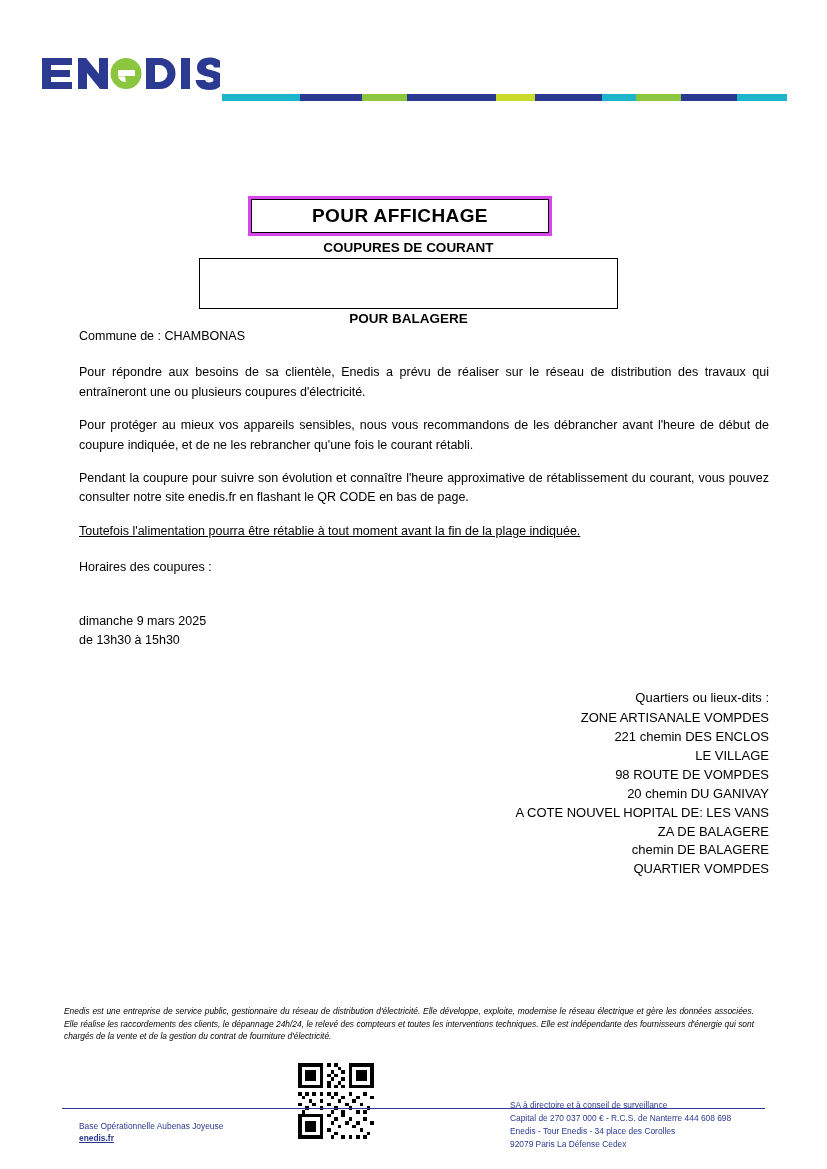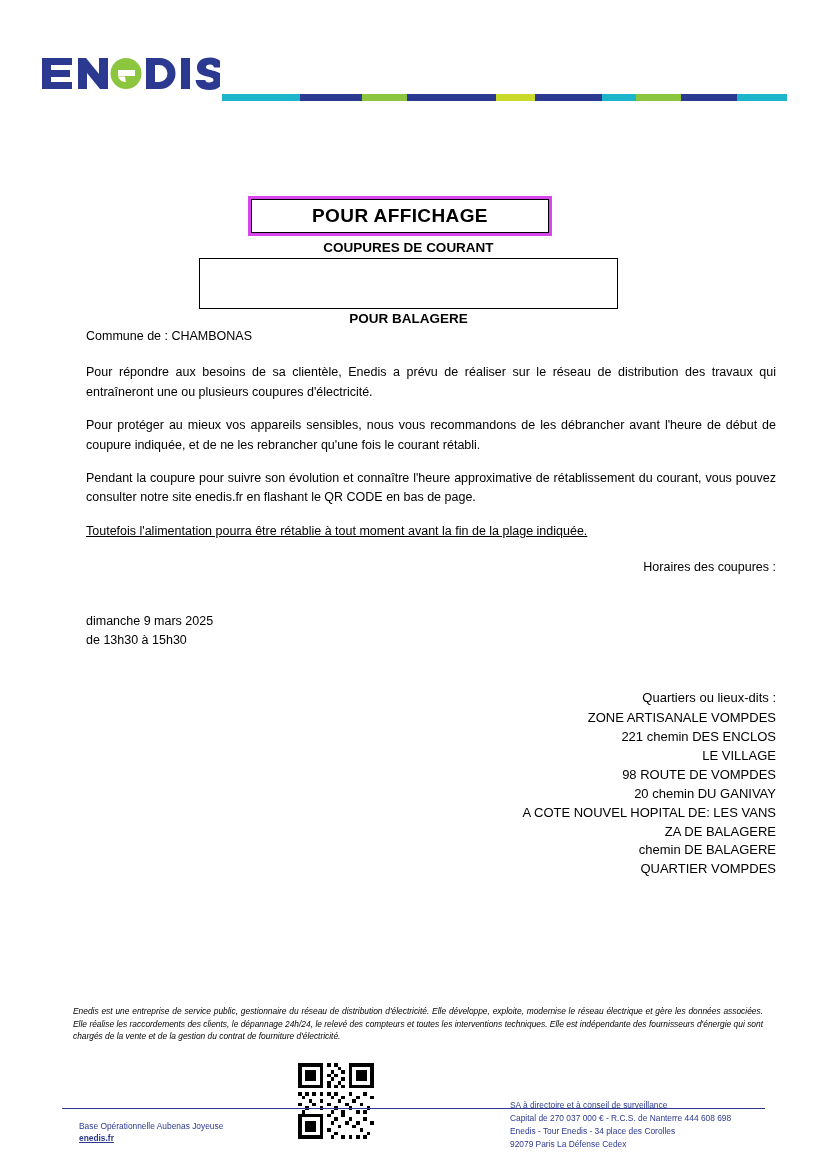--- a/index.html
+++ b/index.html
@@ -94,56 +94,56 @@
   }
   .subtitle-box .line {
     font-size: 13.5px;
     font-weight: bold;
     line-height: 1.75;
   }
 
   
   .body-area {
     position: absolute;
-    left: 86px;
+    left: 79px;
     top: 327px;
     width: 690px;
   }
   .p {
     font-size: 12.5px;
     line-height: 1.55;
     text-align: justify;
     margin: 0 0 14px 0;
   }
   .p.commune { text-align: left; margin-bottom: 17px; }
   .p.underline {
     text-decoration: underline;
     text-align: left;
     margin-bottom: 17px;
   }
-  .p.horaires { text-align: right; margin-bottom: 12px; }
+  .p.horaires { text-align: left; margin-bottom: 12px; }
 
   .schedule {
     margin-top: 35px;
     font-size: 12.5px;
     line-height: 1.45;
   }
   .quartiers {
     margin-top: 40px;
     font-size: 13px;
     line-height: 1.45;
     text-align: right;
   }
   .quartiers .list-title { margin-bottom: 2px; }
   .quartiers .item { white-space: nowrap; }
 
   
   .legal {
     position: absolute;
-    left: 73px;
+    left: 64px;
     top: 1005px;
     width: 690px;
     font-size: 8.4px;
     font-style: italic;
     line-height: 1.5;
     text-align: justify;
     color: #000;
   }
 
   

